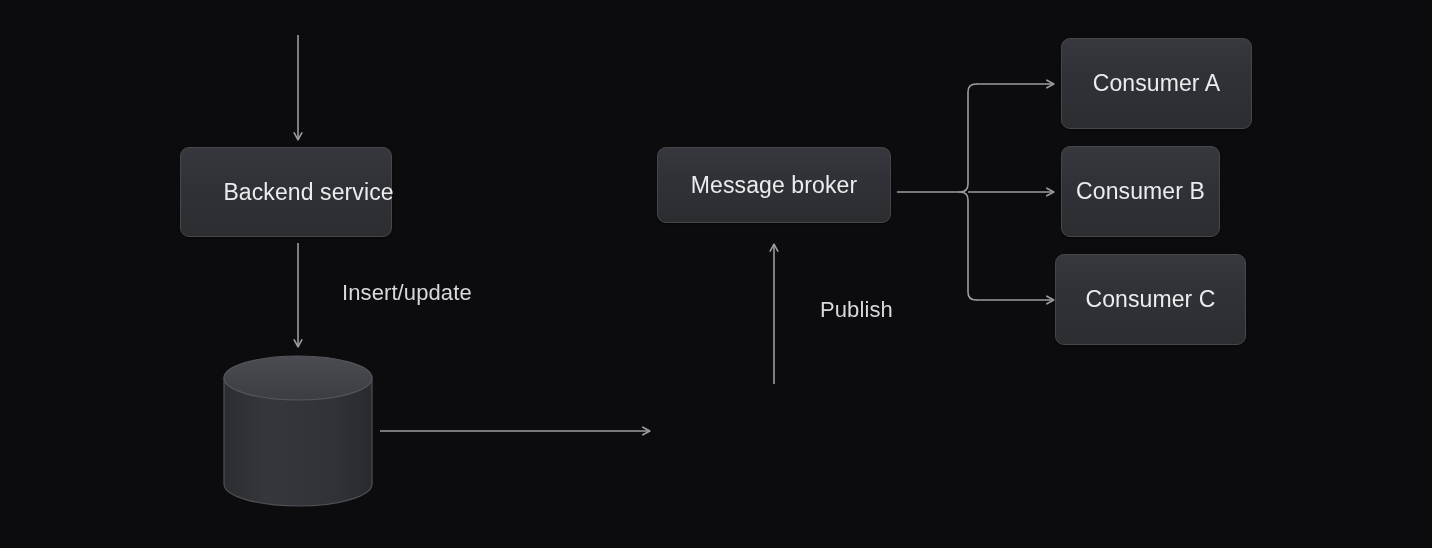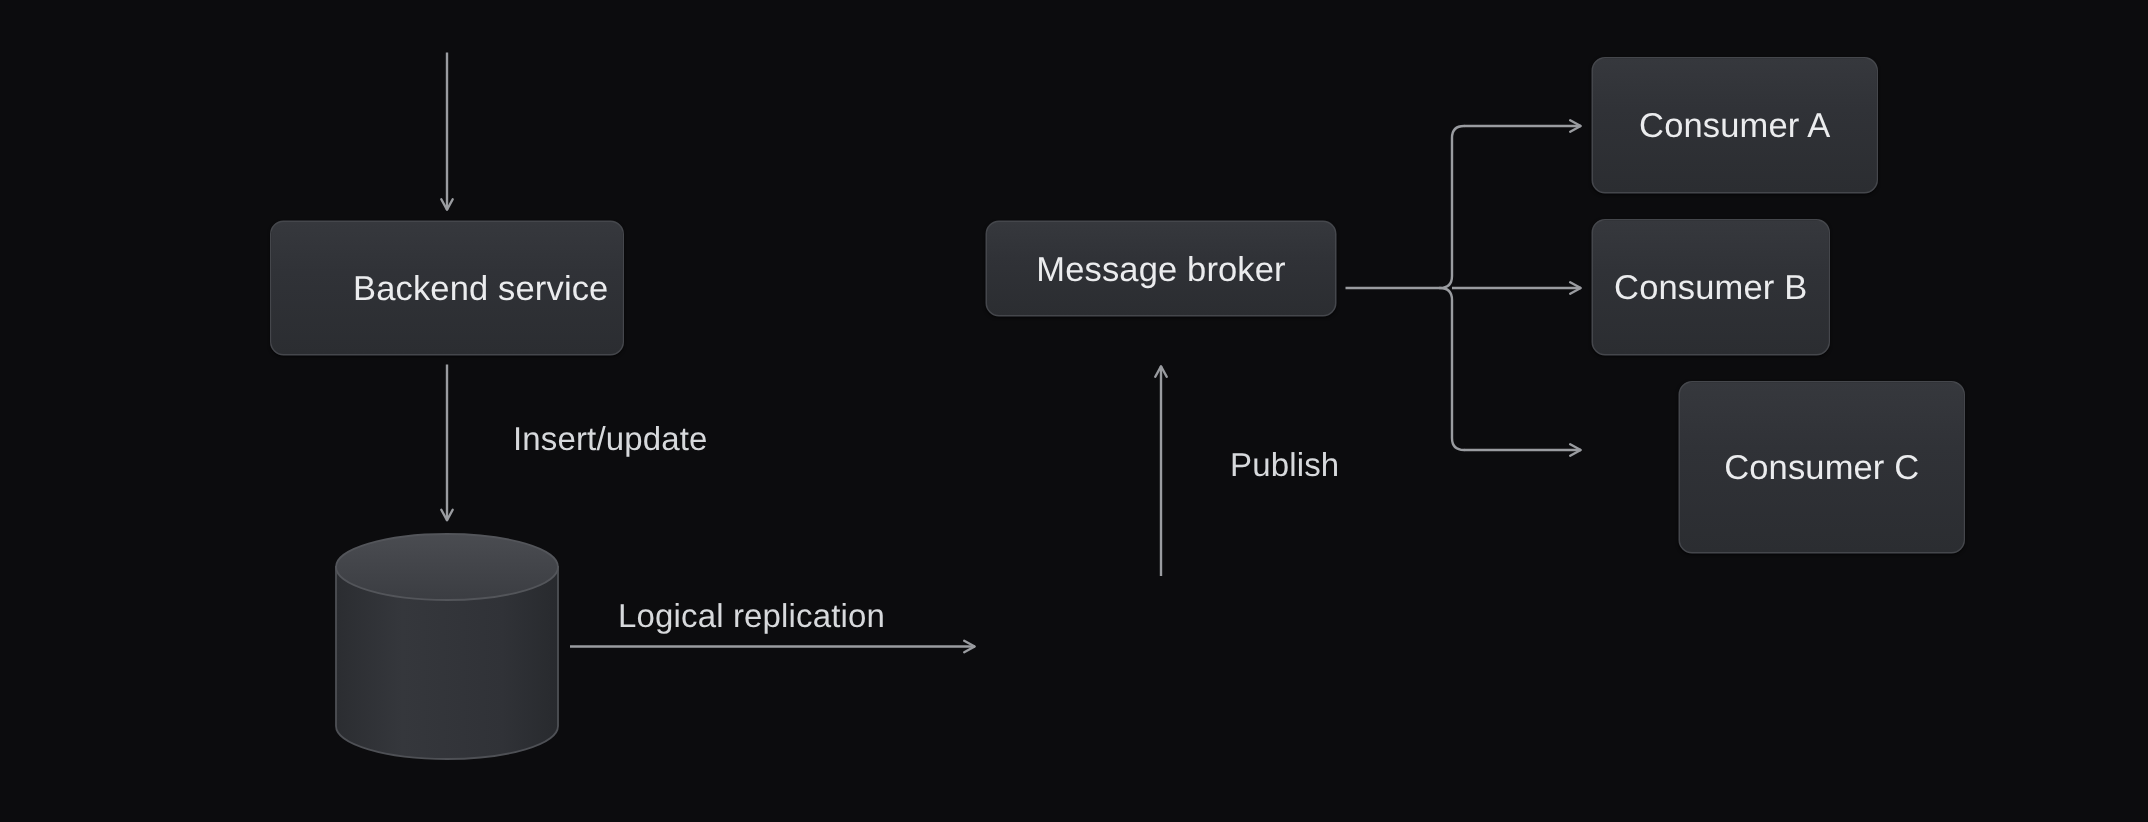--- a/index.html
+++ b/index.html
@@ -105,46 +105,43 @@
     <g>
       <line x1="976" y1="300" x2="1054" y2="300" stroke="#9a9ca0" stroke-width="1.6" marker-end="url(#arrowV)"></line>
     </g>
 
     <g>
       <path d="M224,378 L224,484 A74,22 0 0 0 372,484 L372,378 Z" fill="url(#cylBody)" stroke="#4e5055" stroke-width="1.2"></path>
       <ellipse cx="298" cy="378" rx="74" ry="22" fill="url(#cylTop)" stroke="#53555a" stroke-width="1.2"></ellipse>
     </g>
   </svg>
 
-  <div class="node-box" style="left:180px; top:147px; width:236px; height:90px;padding-left:45px;">
+  <div class="node-box" style="left:180px; top:147px; width:212px; height:90px;padding-left:45px;">
     <span>Backend service</span>
   </div>
 
-  <div class="node-box" style="left:657px; top:147px; width:234px; height:64px;">
+  <div class="node-box" style="left:657px; top:147px; width:234px; height:76px;">
     <span>Message broker</span>
   </div>
 
 
   <div class="node-box" style="left:1061px; top:38px; width:191px; height:91px;">
     <span>Consumer A</span>
   </div>
 
   <div class="node-box" style="left:1061px; top:146px; width:159px; height:91px;">
     <span>Consumer B</span>
   </div>
 
-  <div class="node-box" style="left:1119px; top:254px; width:191px; height:115px;">
+  <div class="node-box" style="left:1055px; top:254px; width:191px; height:91px;">
     <span>Consumer C</span>
   </div>
 
   <div class="edge-label" style="left:310px; top:280px;margin-left:32px;">
     <span>Insert/update</span>
   </div>
 
-  <div class="edge-label" style="left:412px; top:398px;">
-    <span>Logical replication</span>
-  </div>
 
   <div class="edge-label" style="left:820px; top:297px;">
     <span>Publish</span>
   </div>
 
 </div>
 
 </body></html>

